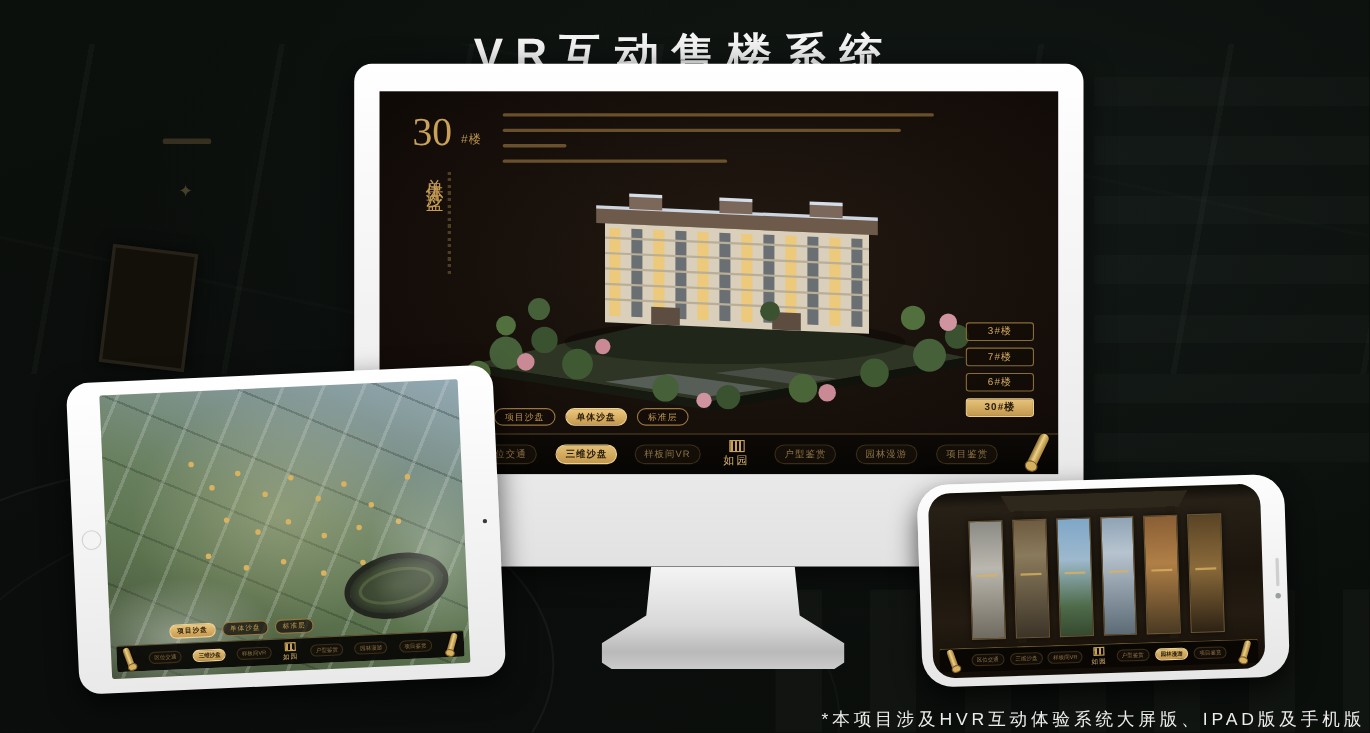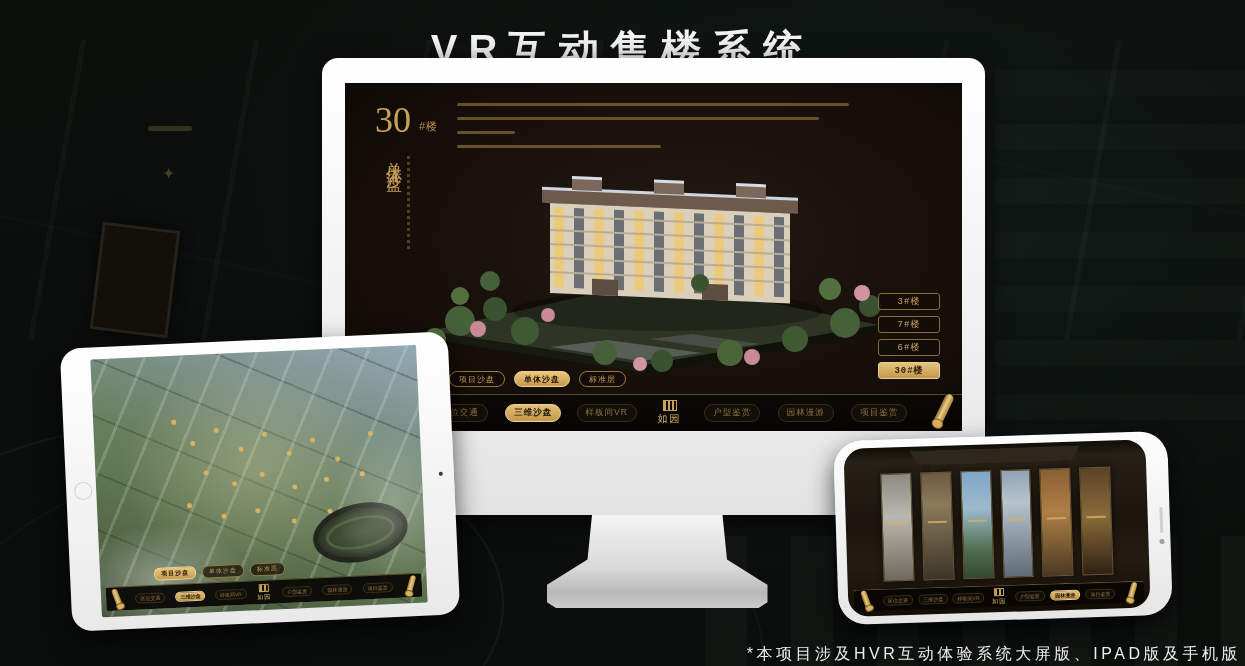--- a/index.html
+++ b/index.html
@@ -49,21 +49,21 @@
     repeating-linear-gradient(0deg,#8a6f3c 0 3px, transparent 3px 6px);}
   .para{left:112px;top:14px;width:420px;}
   .para .tl{position:absolute;height:3px;border-radius:2px;background:rgba(175,135,72,.55);filter:blur(.3px);}
   .tl1{top:6px;left:0;width:392px;} .tl2{top:20px;left:0;width:362px;}
   .tl3{top:34px;left:0;width:58px;}  .tl4{top:48px;left:0;width:204px;}
 
   
   .sandbox{left:55px;top:78px;width:500px;height:240px;}
 
   
-  .floor-btns{right:22px;top:210px;display:flex;flex-direction:column;gap:6px;font-family:Liberation Mono, monospace;}
+  .floor-btns{right:22px;top:210px;display:flex;flex-direction:column;gap:6px;}
   .floor-btn{width:60px;height:15px;display:flex;align-items:center;justify-content:center;
     font-size:9px;letter-spacing:1px;color:#cfa55c;border:1px solid #8a6c38;border-radius:3px;
     background:rgba(18,12,7,.78);cursor:pointer;}
   .floor-btn.selected{background:linear-gradient(#e6c37c,#c3984c);color:#2a1d0c;font-weight:bold;border-color:#eccf8e;}
 
   
   .view-tabs{left:104px;top:288px;display:flex;gap:9px;}
   .view-tab{height:14px;padding:0 9px;display:flex;align-items:center;font-size:8px;letter-spacing:1px;
     color:#c49a52;border:1px solid #9a783e;border-radius:8px;background:rgba(18,12,7,.7);cursor:pointer;}
   .view-tab.selected{background:linear-gradient(#ecc87e,#c79a4e);color:#2a1d0c;font-weight:bold;border-color:#f0d496;}

